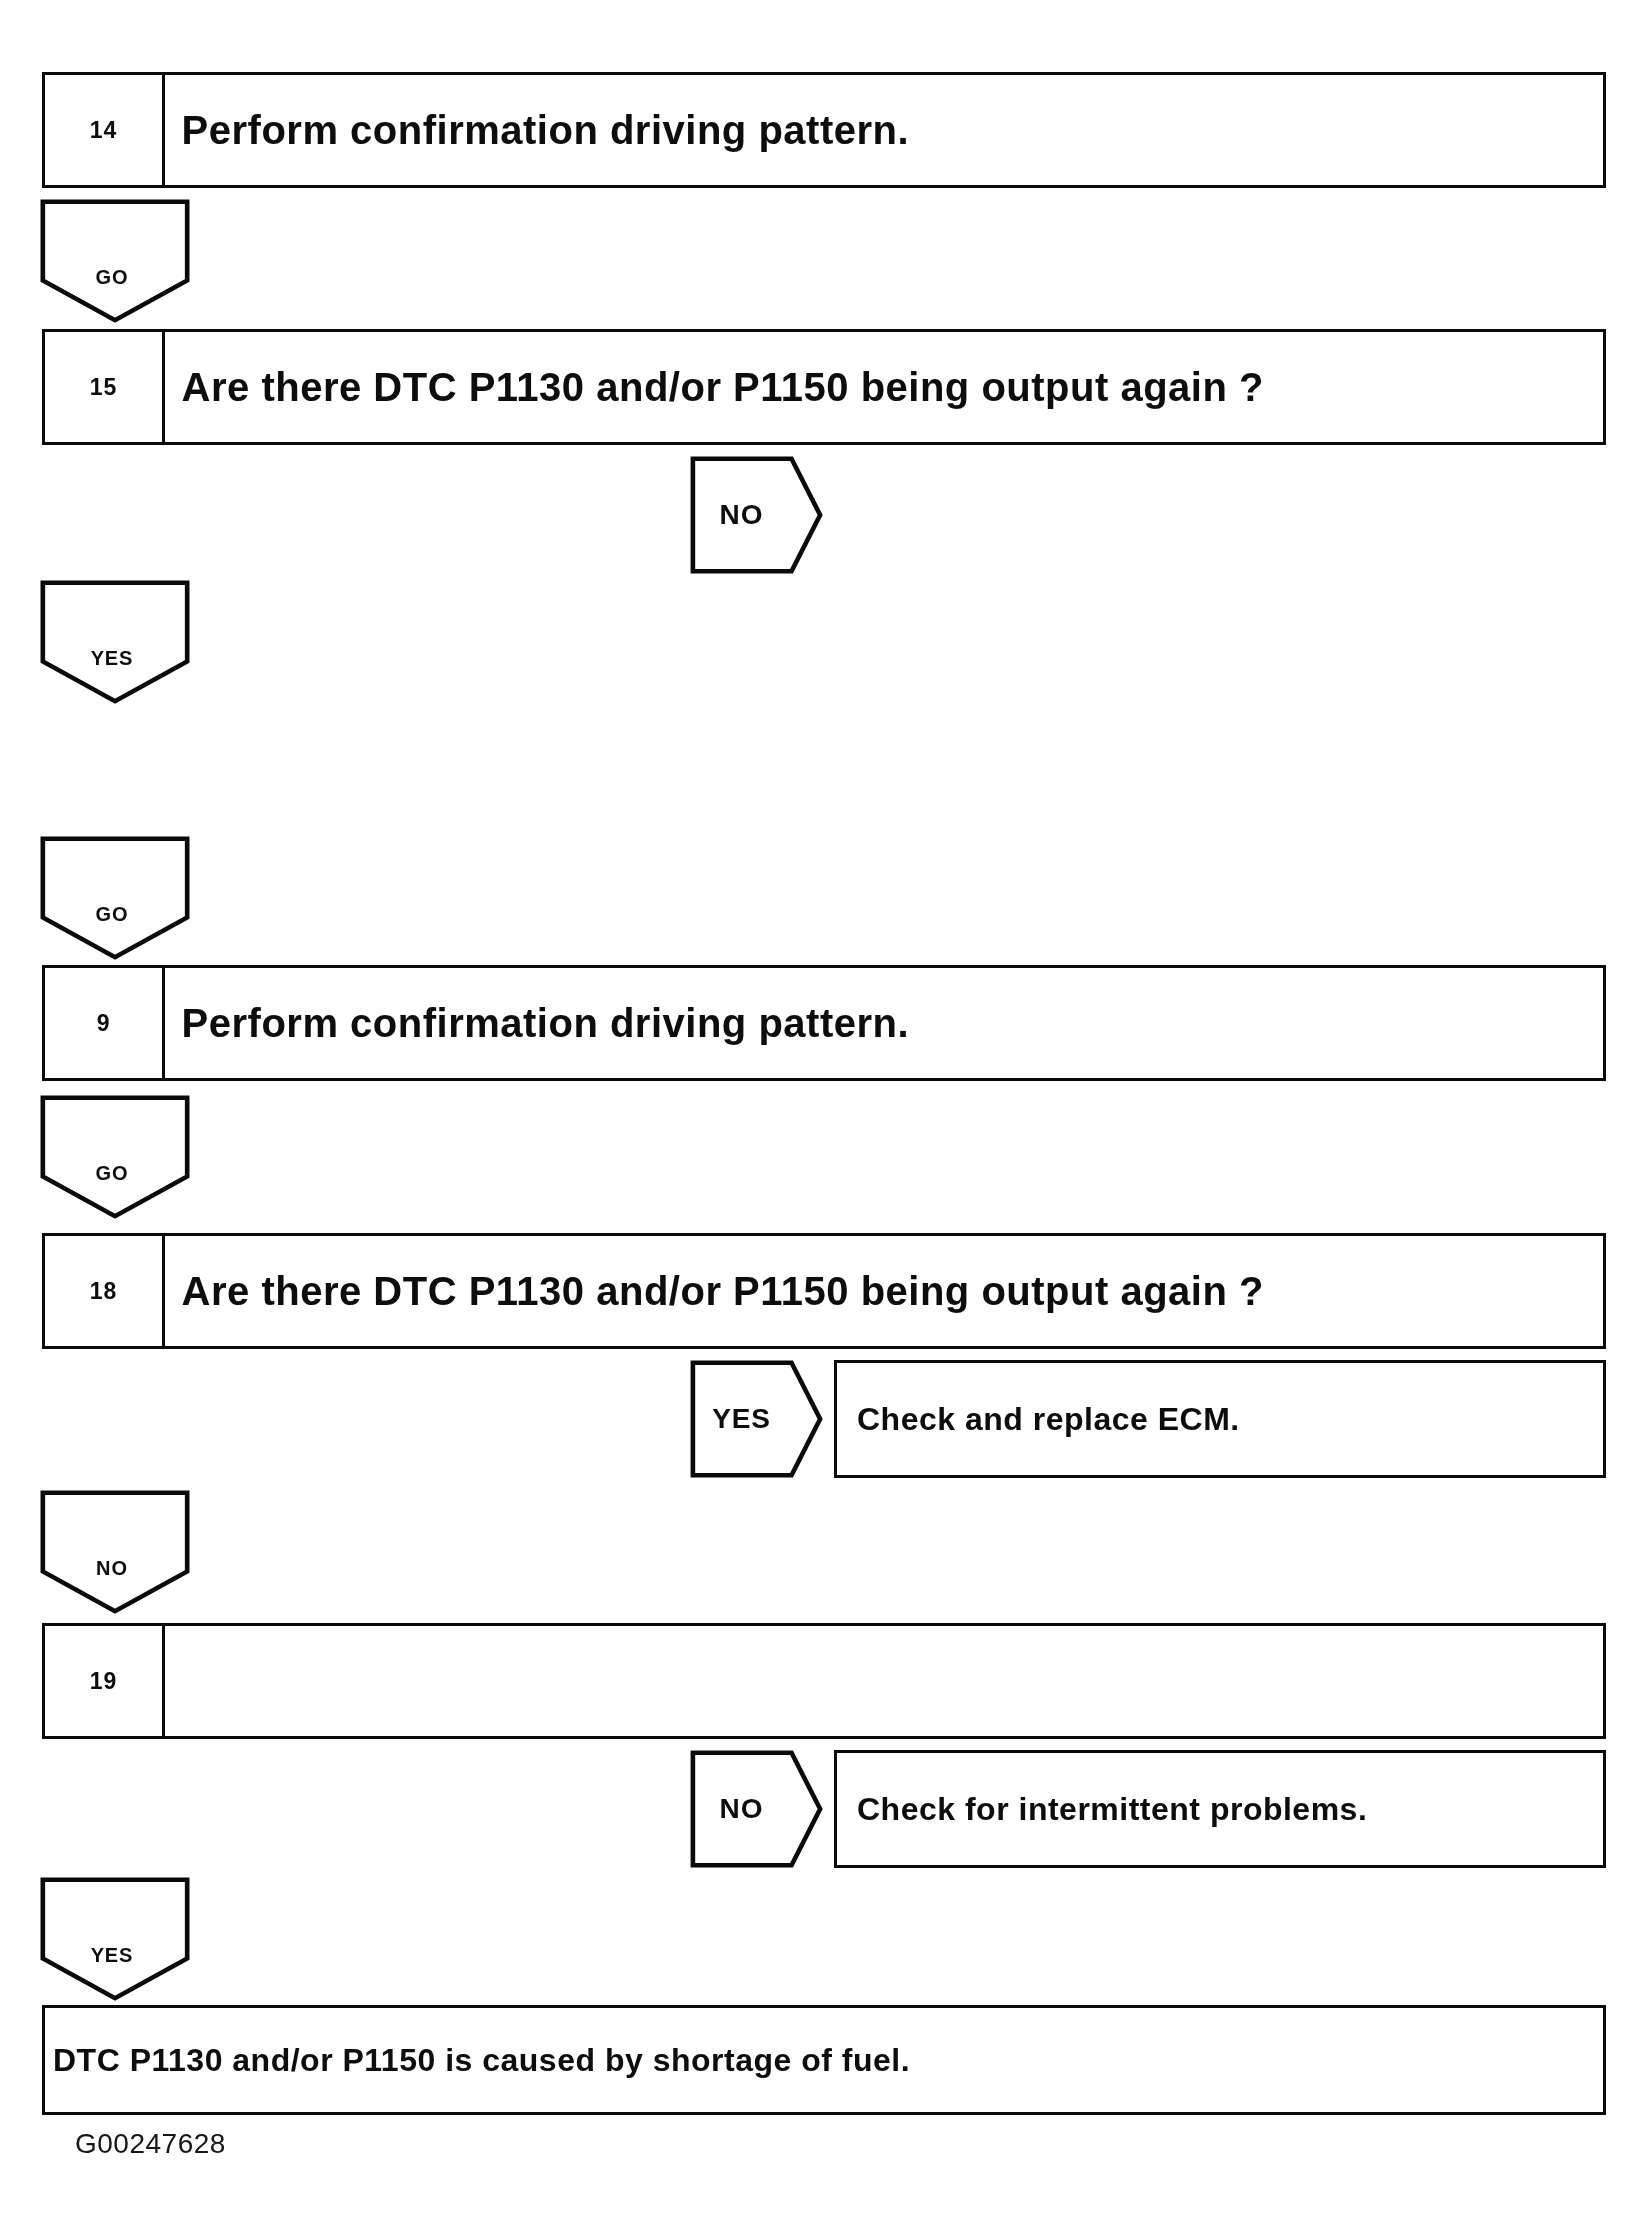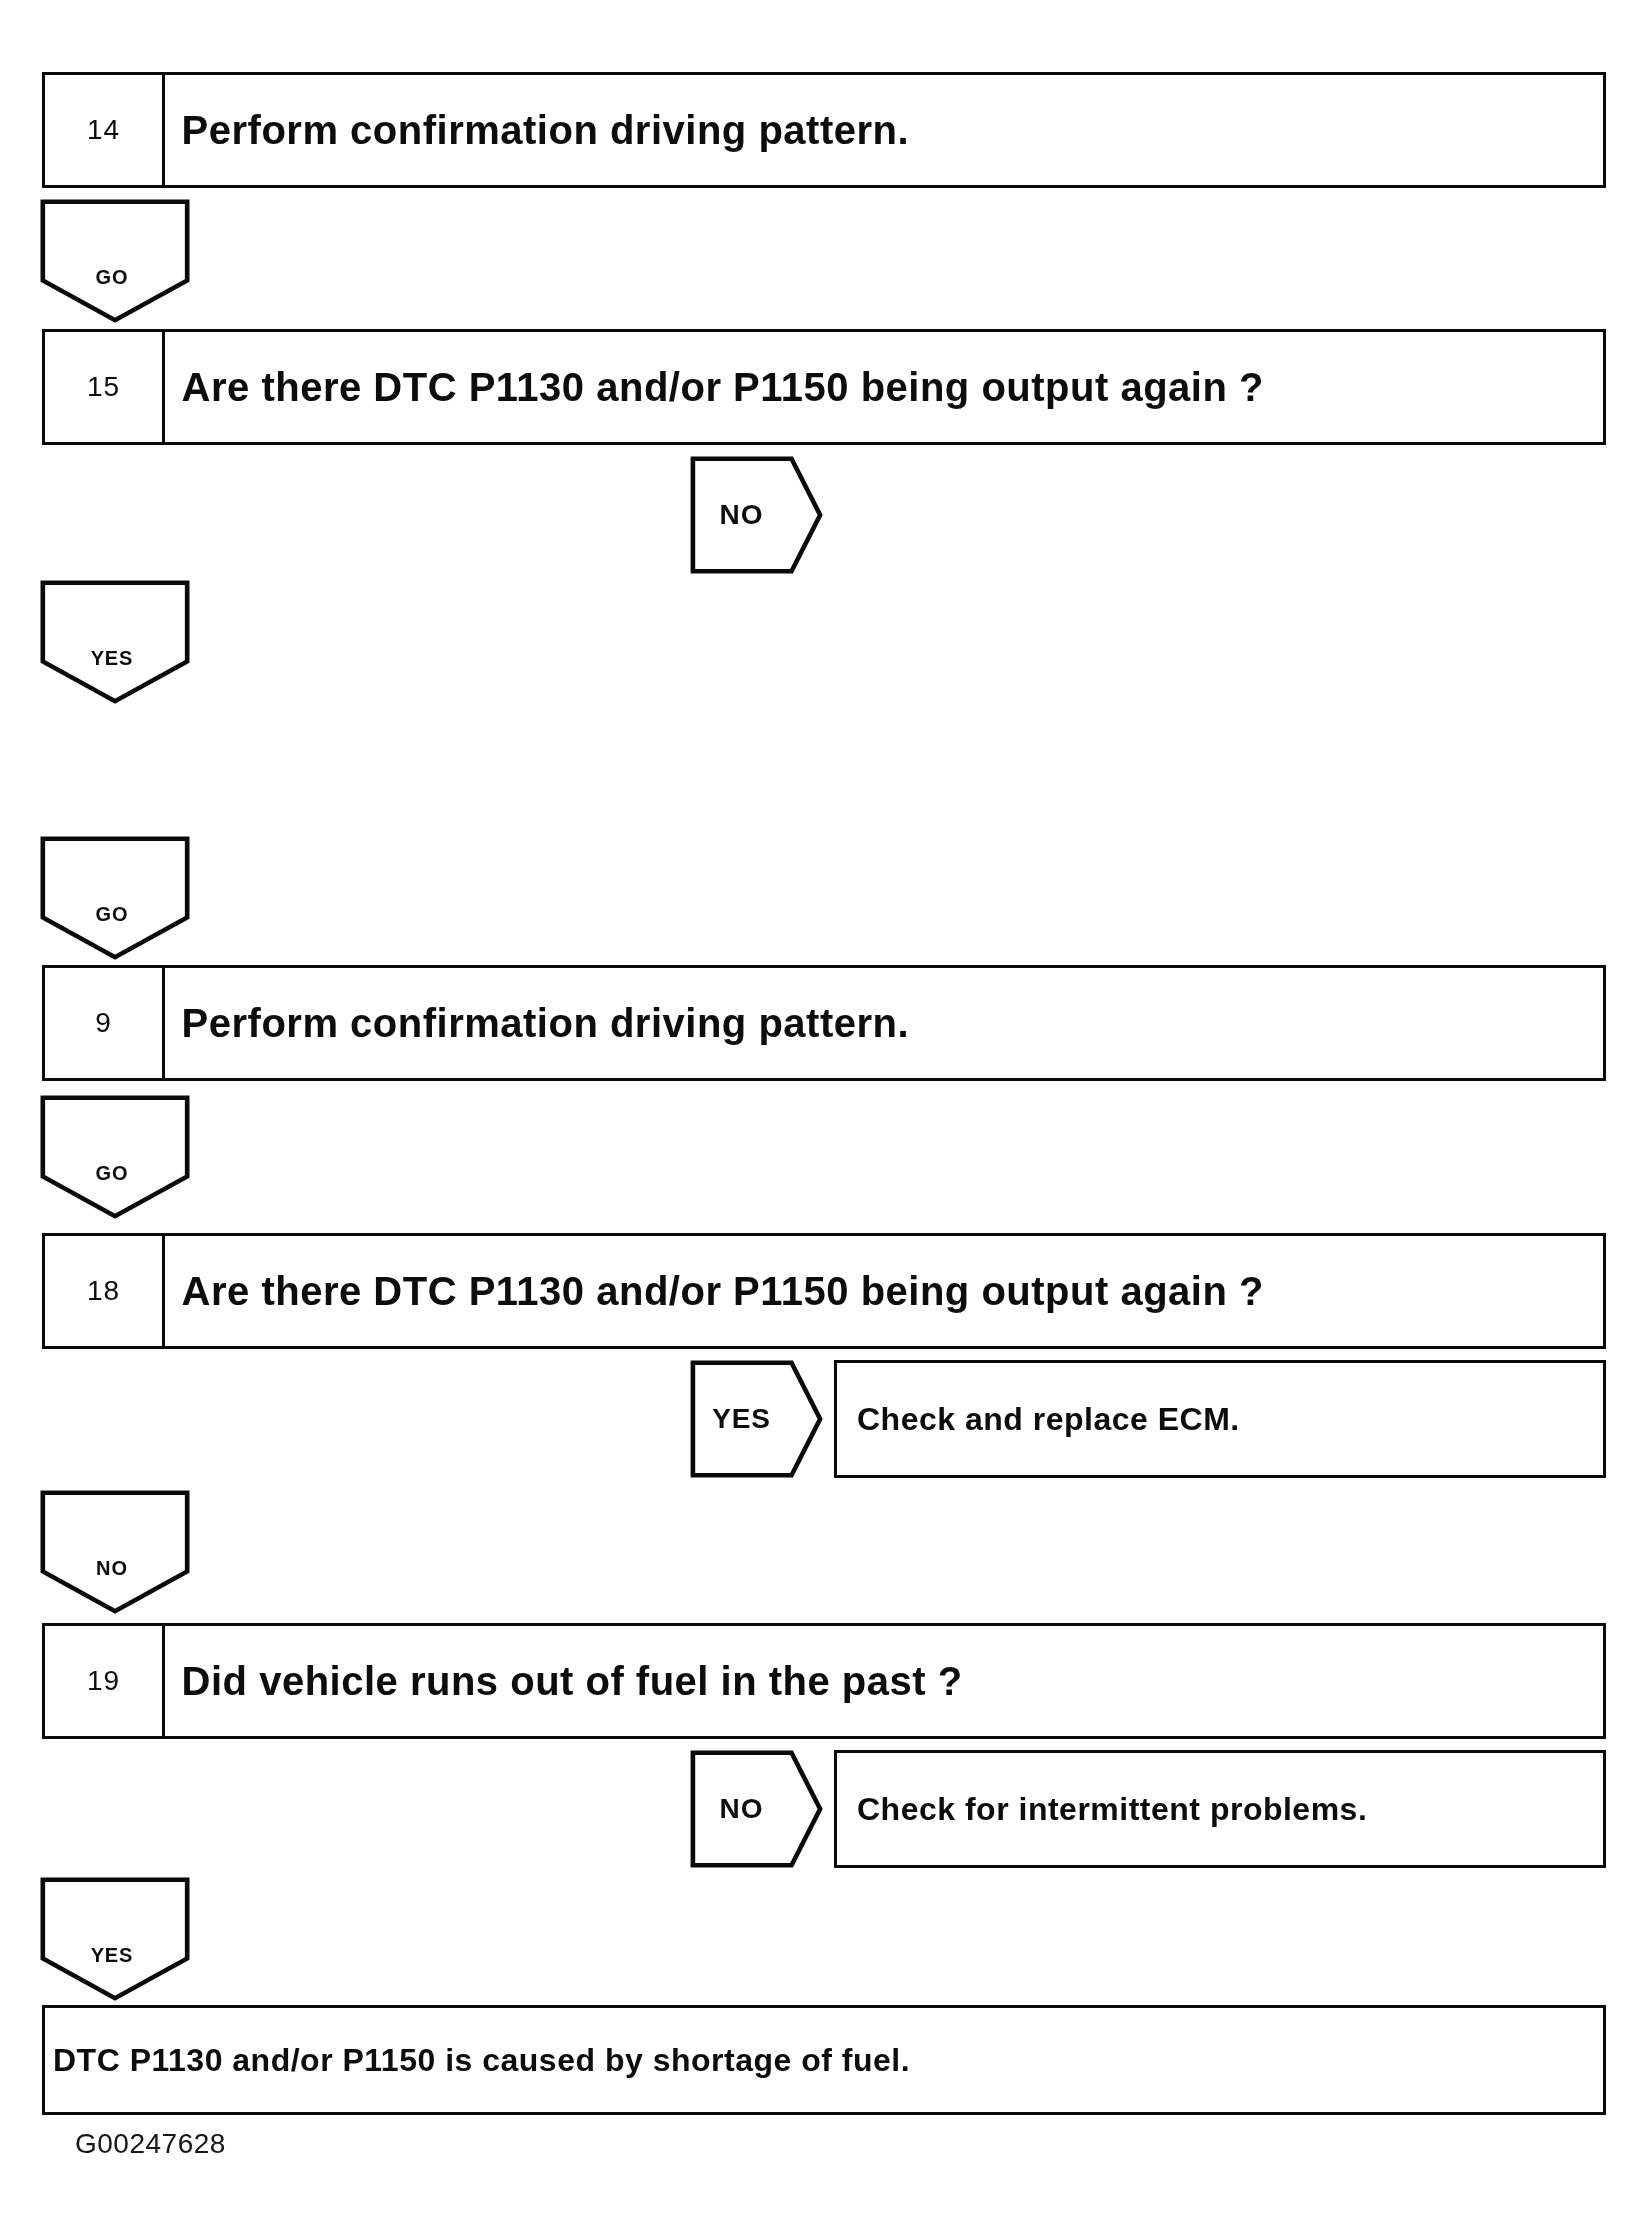--- a/index.html
+++ b/index.html
@@ -28,22 +28,22 @@
     box-sizing: border-box;
     display: flex;
   }
   .step-num {
     width: 120px;
     border-right: 3.7px solid #0a0a0a;
     box-sizing: border-box;
     display: flex;
     align-items: center;
     justify-content: center;
-    font-weight: normal;
-    font-size: 28px;
+    font-weight: bold;
+    font-size: 23px;
     letter-spacing: 0.9px;
   }
   .step-text {
     flex: 1;
     display: flex;
     align-items: center;
     padding-left: 16.6px;
     font-weight: bold;
     font-size: 40px;
     letter-spacing: 0.5px;
@@ -221,21 +221,20 @@
 
   <div class="pent-down" style="top:1490px">
     <svg viewBox="0 0 162 134">
       <polygon points="3,3 159,3 159,88 81,131 3,88" fill="#ffffff" stroke="#0a0a0a" stroke-width="5"></polygon>
     </svg>
     <span class="pent-down-label">NO</span>
   </div>
 
   <div class="step-box" style="top:1623px">
     <div class="step-num">19</div>
-    <div class="step-text">Did vehicle runs out of fuel in the past ?</div>
   </div>
 
   <div class="pent-right" style="top:1750px">
     <svg viewBox="0 0 144 128">
       <polygon points="3,3 110,3 141,64 110,125 3,125" fill="#ffffff" stroke="#0a0a0a" stroke-width="5"></polygon>
     </svg>
     <span class="pent-right-label">NO</span>
   </div>
   <div class="branch-box" style="top:1750px">Check for intermittent problems.</div>
 

